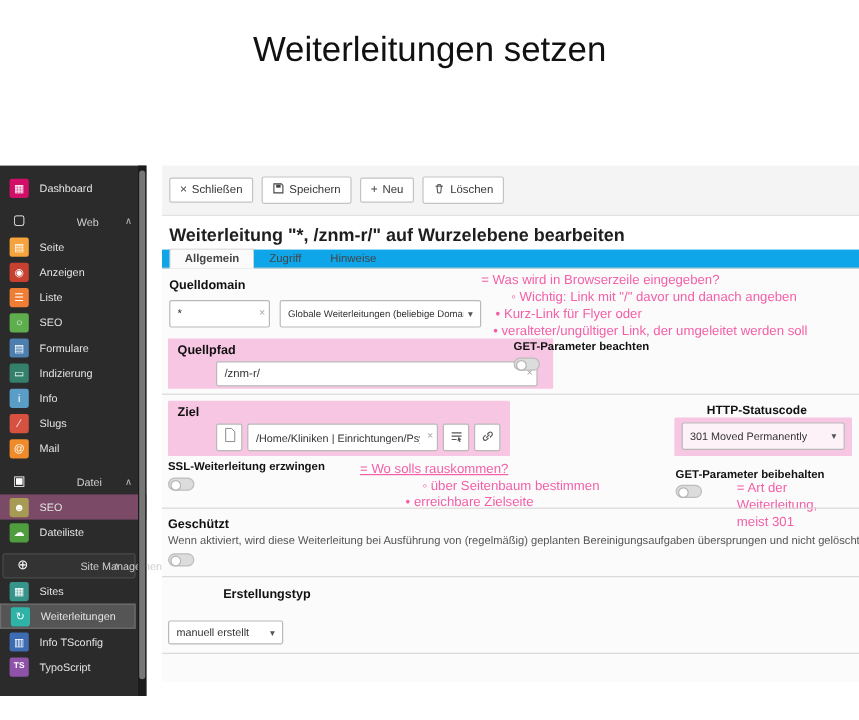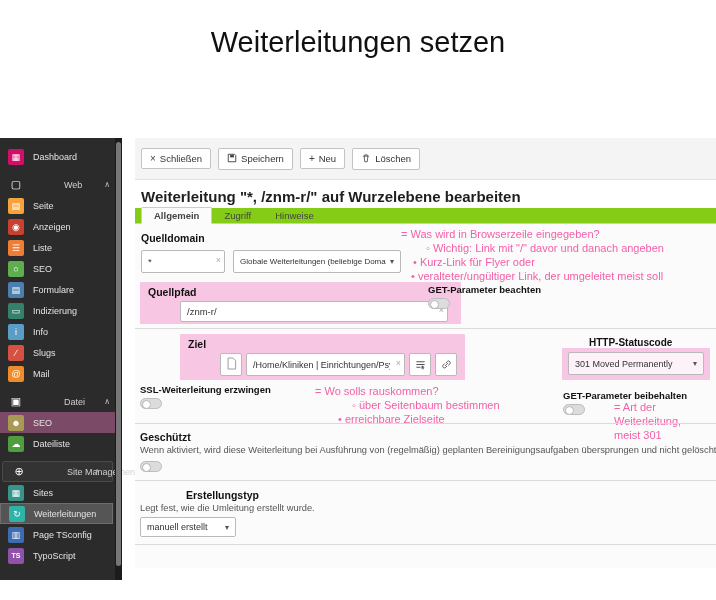--- a/index.html
+++ b/index.html
@@ -30,21 +30,21 @@
 
   
   .main { position:absolute; left:135px; top:138px; width:581px; height:428px; background:#fbfbfb; }
   .toolbar { height:42px; background:#f4f4f4; border-bottom:1px solid #e2e2e2;
              display:flex; align-items:center; padding-left:6px; gap:7px; }
   .tbtn { display:inline-flex; align-items:center; gap:4px; background:#fff;
           border:1px solid #c3c3c3; border-radius:2px; font-size:9.5px; color:#333;
           padding:4px 8px; cursor:pointer; font-family:inherit; }
   .tbtn .ticon { font-size:10px; line-height:10px; color:#444; }
   .heading { background:#fff; padding:8px 0 6px 6px; font-size:15px; font-weight:bold; color:#1e1e1e; height:28px; }
-  .tabbar { height:16px; background:#84cc16; border-bottom:1px solid #ccc; padding-left:6px;
+  .tabbar { height:16px; background:#0ea5e9; border-bottom:1px solid #ccc; padding-left:6px;
             display:flex; align-items:flex-end; }
   .tab { font-size:9.5px; color:#444; padding:2px 12px 2px 12px; cursor:pointer; }
   .tab.active { background:#fbfbfb; border:1px solid #ccc; border-bottom:1px solid #fbfbfb;
                 font-weight:bold; margin-bottom:-1px; border-radius:2px 2px 0 0; }
 
   .content { position:relative; height:344px; background:#fbfbfb; }
   .divider { position:absolute; left:0; right:0; border-top:1px solid #dadada; }
 
   .flabel { font-size:10.5px; font-weight:bold; color:#111; }
   .slabel { font-size:9.5px; font-weight:bold; color:#111; white-space:nowrap; }
@@ -154,21 +154,21 @@
       <div class="sb-row">
         <span class="sb-icon" style="background: rgb(55, 148, 139);">▦</span>
         <span class="sb-label">Sites</span>
       </div>
       <div class="sb-row sb-active-gray">
         <span class="sb-icon" style="background: rgb(47, 179, 167);">↻</span>
         <span class="sb-label">Weiterleitungen</span>
       </div>
       <div class="sb-row">
         <span class="sb-icon" style="background: rgb(62, 108, 178);">▥</span>
-        <span class="sb-label">Page TSconfig</span>
+        <span class="sb-label">Info TSconfig</span>
       </div>
       <div class="sb-row">
         <span class="sb-icon sb-icon-text" style="background: rgb(142, 82, 168);">TS</span>
         <span class="sb-label">TypoScript</span>
       </div>
     </div>
   <div class="sb-scroll">
     <div class="sb-thumb"></div>
   </div>
 </aside>
@@ -219,40 +219,40 @@
         <span class="select" style="width:168px;">
           <span class="sel-text">Globale Weiterleitungen (beliebige Domain)</span>
           <span class="chev">▾</span>
         </span>
       </div>
     </div>
 
     <div class="note" style="left:266px; top:4px;">= Was wird in Browserzeile eingegeben?</div>
     <div class="note" style="left:291px; top:18px;">◦ Wichtig: Link mit "/" davor und danach angeben</div>
     <div class="note" style="left:278px; top:32px;">• Kurz-Link für Flyer oder</div>
-    <div class="note" style="left:276px; top:46px;">• veralteter/ungültiger Link, der umgeleitet meist soll</div>
+    <div class="note" style="left:276px; top:46px;">• veralteter/ungültiger Link, der umgeleitet werden soll</div>
 
     <div class="pinkblock" style="left:5px; top:58px; width:321px; height:42px;">
       <div class="flabel">Quellpfad</div>
       <div class="inner">
         <span class="iwrap" style="width:268px;">
           <input class="tinput" style="height: 21px;" value="/znm-r/">
           <span class="clear" style="top:4px;">×</span>
         </span>
       </div>
     </div>
 
     <div class="slabel" style="position:absolute; left:293px; top:60px;">GET-Parameter beachten</div>
     <div class="toggle" style="left:293px; top:74px;">
         <div class="knob"></div>
       </div>
 
     <div class="divider" style="top:104px;"></div>
 
-    <div class="pinkblock" style="left:5px; top:110px; width:285px; height:46px;margin-left:40px;">
+    <div class="pinkblock" style="left:5px; top:110px; width:285px; height:46px;">
       <div class="flabel">Ziel</div>
       <div class="inner zrow">
         <span class="iconbtn">
           <span><svg width="11" height="13" viewBox="0 0 16 18">
                 <path d="M3 1h7l4 4v12H3z" fill="#fff" stroke="#8a8a8a" stroke-width="1.2"></path>
               </svg></span>
         </span>
         <span class="iwrap" style="width:178px;">
           <input class="tinput" style="height: 23px; font-size: 9px;" value="/Home/Kliniken | Einrichtungen/Psychiatrie &amp; Psychot">
           <span class="clear">×</span>
@@ -277,21 +277,21 @@
         <span class="sel-text" style="font-size:9px;">301 Moved Permanently</span>
         <span class="chev">▾</span>
       </span>
     </div>
 
     <div class="slabel" style="position:absolute; left:5px; top:160px;">SSL-Weiterleitung erzwingen</div>
     <div class="toggle" style="left:5px; top:174px;">
         <div class="knob"></div>
       </div>
 
-    <div class="note" style="left:180px; top:161px;">= Wo solls rauskommen?</div>
+    <div class="note" style="left:165px; top:161px;text-decoration:underline;">= Wo solls rauskommen?</div>
     <div class="note" style="left:217px; top:175px;">◦ über Seitenbaum bestimmen</div>
     <div class="note" style="left:203px; top:189px;">• erreichbare Zielseite</div>
 
     <div class="slabel" style="position:absolute; left:428px; top:166px;">GET-Parameter beibehalten</div>
     <div class="toggle" style="left:428px; top:180px;">
         <div class="knob"></div>
       </div>
 
     <div class="note note-wrap" style="left:468px; top:176px; width:92px;">= Art der Weiterleitung, meist 301</div>
 
@@ -299,21 +299,20 @@
 
     <div class="flabel" style="position:absolute; left:5px; top:207px;">Geschützt</div>
     <div class="fdesc" style="position:absolute; left:5px; top:221px;">Wenn aktiviert, wird diese Weiterleitung bei Ausführung von (regelmäßig) geplanten Bereinigungsaufgaben übersprungen und nicht gelöscht.</div>
     <div class="toggle" style="left:5px; top:237px;">
         <div class="knob"></div>
       </div>
 
     <div class="divider" style="top:256px;"></div>
 
     <div class="flabel" style="position:absolute; left:5px; top:265px;padding-left:46px;">Erstellungstyp</div>
-    <div class="fdesc" style="position:absolute; left:5px; top:279px;">Legt fest, wie die Umleitung erstellt wurde.</div>
     <span class="select" style="position:absolute; left:5px; top:293px; width:96px; height:20px;">
       <span class="sel-text" style="font-size:9px;">manuell erstellt</span>
       <span class="chev">▾</span>
     </span>
 
     <div class="divider" style="top:320px;"></div>
   </div>
 </section>
 
 </body></html>

